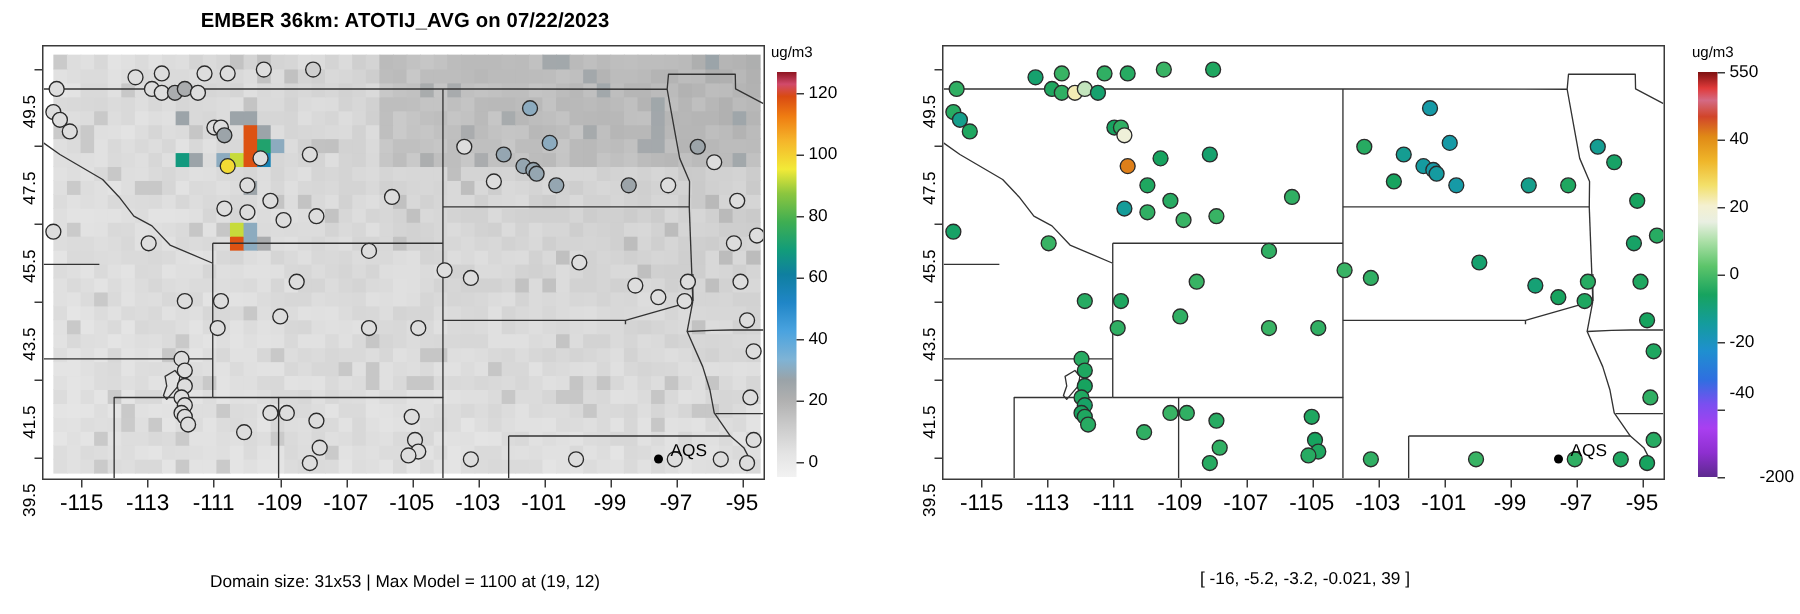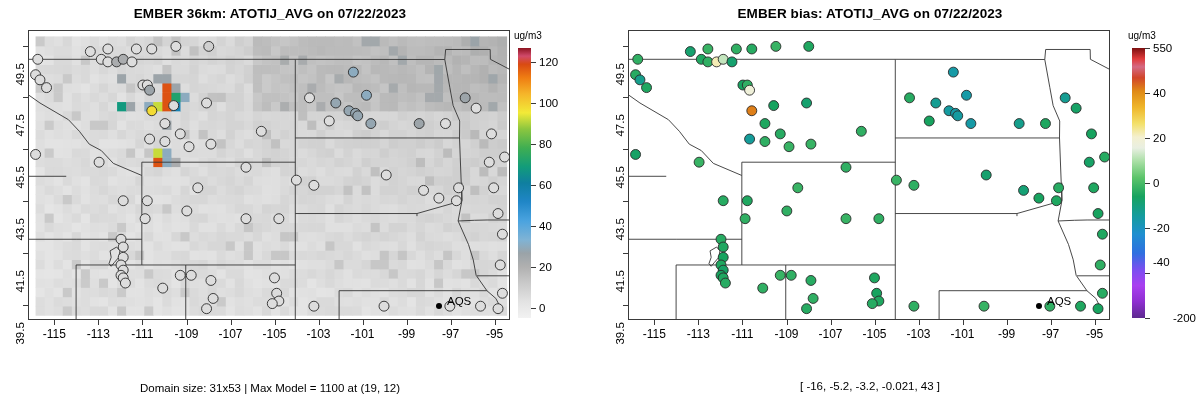--- a/index.html
+++ b/index.html
@@ -20,21 +20,21 @@
     position:absolute;left:28px;top:30px;width:482px;height:290px;
     border:1px solid #3a3a3a;box-sizing:border-box;overflow:hidden;background:#fff;
   }
   .map-svg{position:absolute;left:0;top:0;width:100%;height:100%;display:block;}
 
   
   .xaxis,.yaxis{position:absolute;}
   .xaxis{left:28px;top:320px;width:482px;height:30px;}
   .yaxis{left:0;top:30px;width:28px;height:290px;}
   .xtick{position:absolute;top:0;width:1px;height:5px;background:#3a3a3a;}
-  .xlab{position:absolute;top:7px;transform:translateX(-50%);font-size:12px;white-space:nowrap;}
+  .xlab{position:absolute;top:7px;transform:translateX(-50%);font-size:15px;white-space:nowrap;}
   .ytick{position:absolute;right:0;height:1px;width:5px;background:#3a3a3a;}
   .ylab{position:absolute;right:8px;font-size:11.5px;white-space:nowrap;
         transform-origin:100% 50%;transform:rotate(-90deg) translate(-50%,0);}
 
   
   .cbwrap{position:absolute;top:30px;height:300px;width:86px;}
   .cbunit{position:absolute;left:0;top:0;font-size:10px;white-space:nowrap;}
   .cbbar{position:absolute;left:4px;top:18px;width:13px;height:270px;border:0;}
   .cbtick{position:absolute;left:17px;width:5px;height:1px;background:#3a3a3a;}
   .cbtlab{position:absolute;left:25px;font-size:11.5px;transform:translateY(-50%);white-space:nowrap;}
@@ -1791,21 +1791,20 @@
         <div class="cbtick" style="top: 114.1px;"></div>
         <div class="cbtlab" style="top: 114.1px;">80</div>
         <div class="cbtick" style="top: 73.2px;"></div>
         <div class="cbtlab" style="top: 73.2px;">100</div>
         <div class="cbtick" style="top: 32.3px;"></div>
         <div class="cbtlab" style="top: 32.3px;">120</div>
       </div>
       <div class="caption cap1">Domain size: 31x53 | Max Model = 1100 at (19, 12)</div>
     </div>
     <div class="panel panel-right">
-      <div class="ptitle">EMBER bias: ATOTIJ_AVG on 07/22/2023</div>
       <div class="frame">
         <svg class="map-svg" viewBox="0 0 482 290" preserveAspectRatio="none">
           <g fill="none" stroke="#333" stroke-width="0.9" stroke-linejoin="round">
             <path d="M0.0 28.5 L267.4 28.5 L417.5 28.7 L418.4 18.6 L463.1 18.6 L463.3 28.5 L482.0 38.3"></path>
             <path d="M0.0 64.7 L11.0 72.5 L39.6 89.3 L50.6 101.0 L60.5 113.9 L72.6 120.4 L84.7 133.3 L113.3 145.5"></path>
             <path d="M113.3 145.5 L113.3 132.1 L113.3 132.1"></path>
             <path d="M0.0 146.3 L37.4 146.3"></path>
             <path d="M113.3 145.5 L113.3 235.6"></path>
             <path d="M113.3 235.6 L47.3 235.6 L47.3 290.0"></path>
             <path d="M113.3 235.6 L157.4 235.6 L157.4 290.0"></path>
@@ -1971,15 +1970,15 @@
         <div class="cbtlab" style="top: 198px;">-20</div>
         <div class="cbtick" style="top: 153px;"></div>
         <div class="cbtlab" style="top: 153px;">0</div>
         <div class="cbtick" style="top: 108px;"></div>
         <div class="cbtlab" style="top: 108px;">20</div>
         <div class="cbtick" style="top: 63px;"></div>
         <div class="cbtlab" style="top: 63px;">40</div>
         <div class="cbtick" style="top: 18px;"></div>
         <div class="cbtlab" style="top: 18px;">550</div>
       </div>
-      <div class="caption cap2">[ -16,  -5.2,  -3.2,  -0.021,  43 ]</div>
+      <div class="caption cap2">[ -16,  -5.2,  -3.2,  -0.021,  39 ]</div>
     </div>
   </div>
 
 </body></html>

